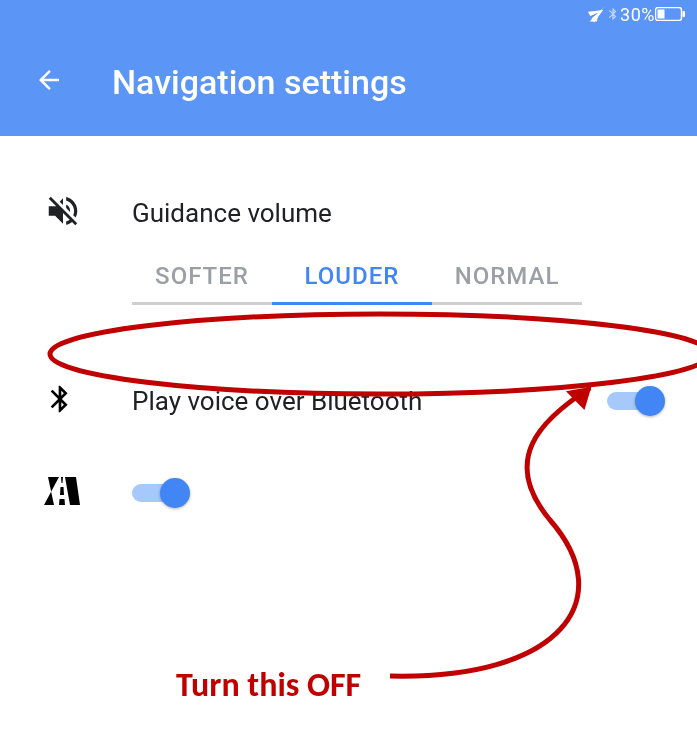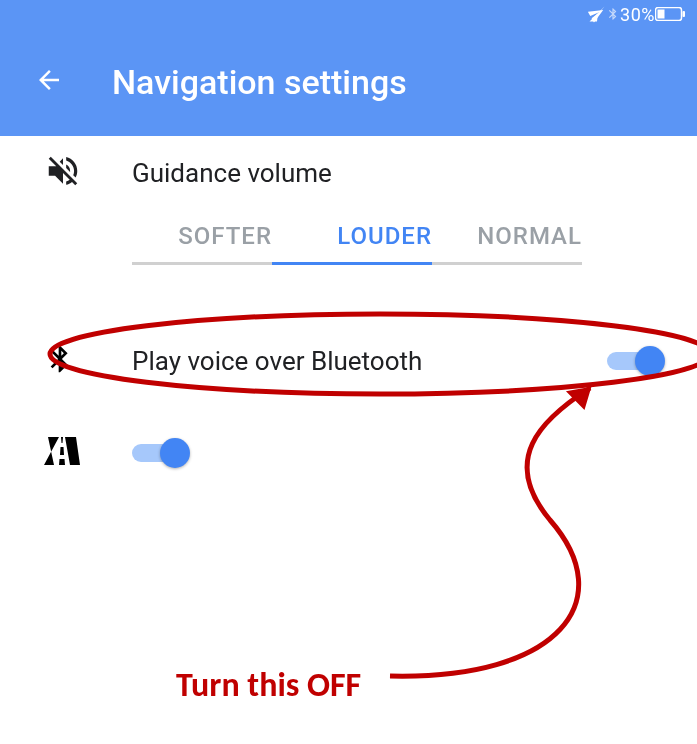--- a/index.html
+++ b/index.html
@@ -34,21 +34,21 @@
     }
     .back-btn { color: #fff; cursor: pointer; }
     .title {
       color: #fff;
       font-size: 34px;
       font-weight: 500;
       text-align: center;
     }
     .content {
       background: #fff;
-      padding-top: 16px;
+      padding-top: 56px;
     }
     .row {
       display: flex;
       align-items: center;
       padding: 0 34px 0 44px;
     }
     .icon-col {
       width: 88px;
       flex-shrink: 0;
       display: flex;
@@ -63,21 +63,21 @@
     .tabs {
       display: flex;
       margin-left: 132px;
       margin-bottom: 50px;
     }
     .tab {
       font-size: 24px;
       font-weight: 500;
       letter-spacing: 1px;
       padding: 10px 0 12px 0;
-      text-align: right;
+      text-align: center;
       border-bottom: 3px solid #d0d0d0;
       cursor: pointer;
     }
     .tab.softer { color: #9aa0a6; width: 140px; }
     .tab.normal { color: #4285f4; width: 160px; border-bottom-color: #4285f4; }
     .tab.louder { color: #9aa0a6; width: 150px; }
     .setting-row {
       display: flex;
       align-items: center;
       padding: 0 34px 0 44px;

